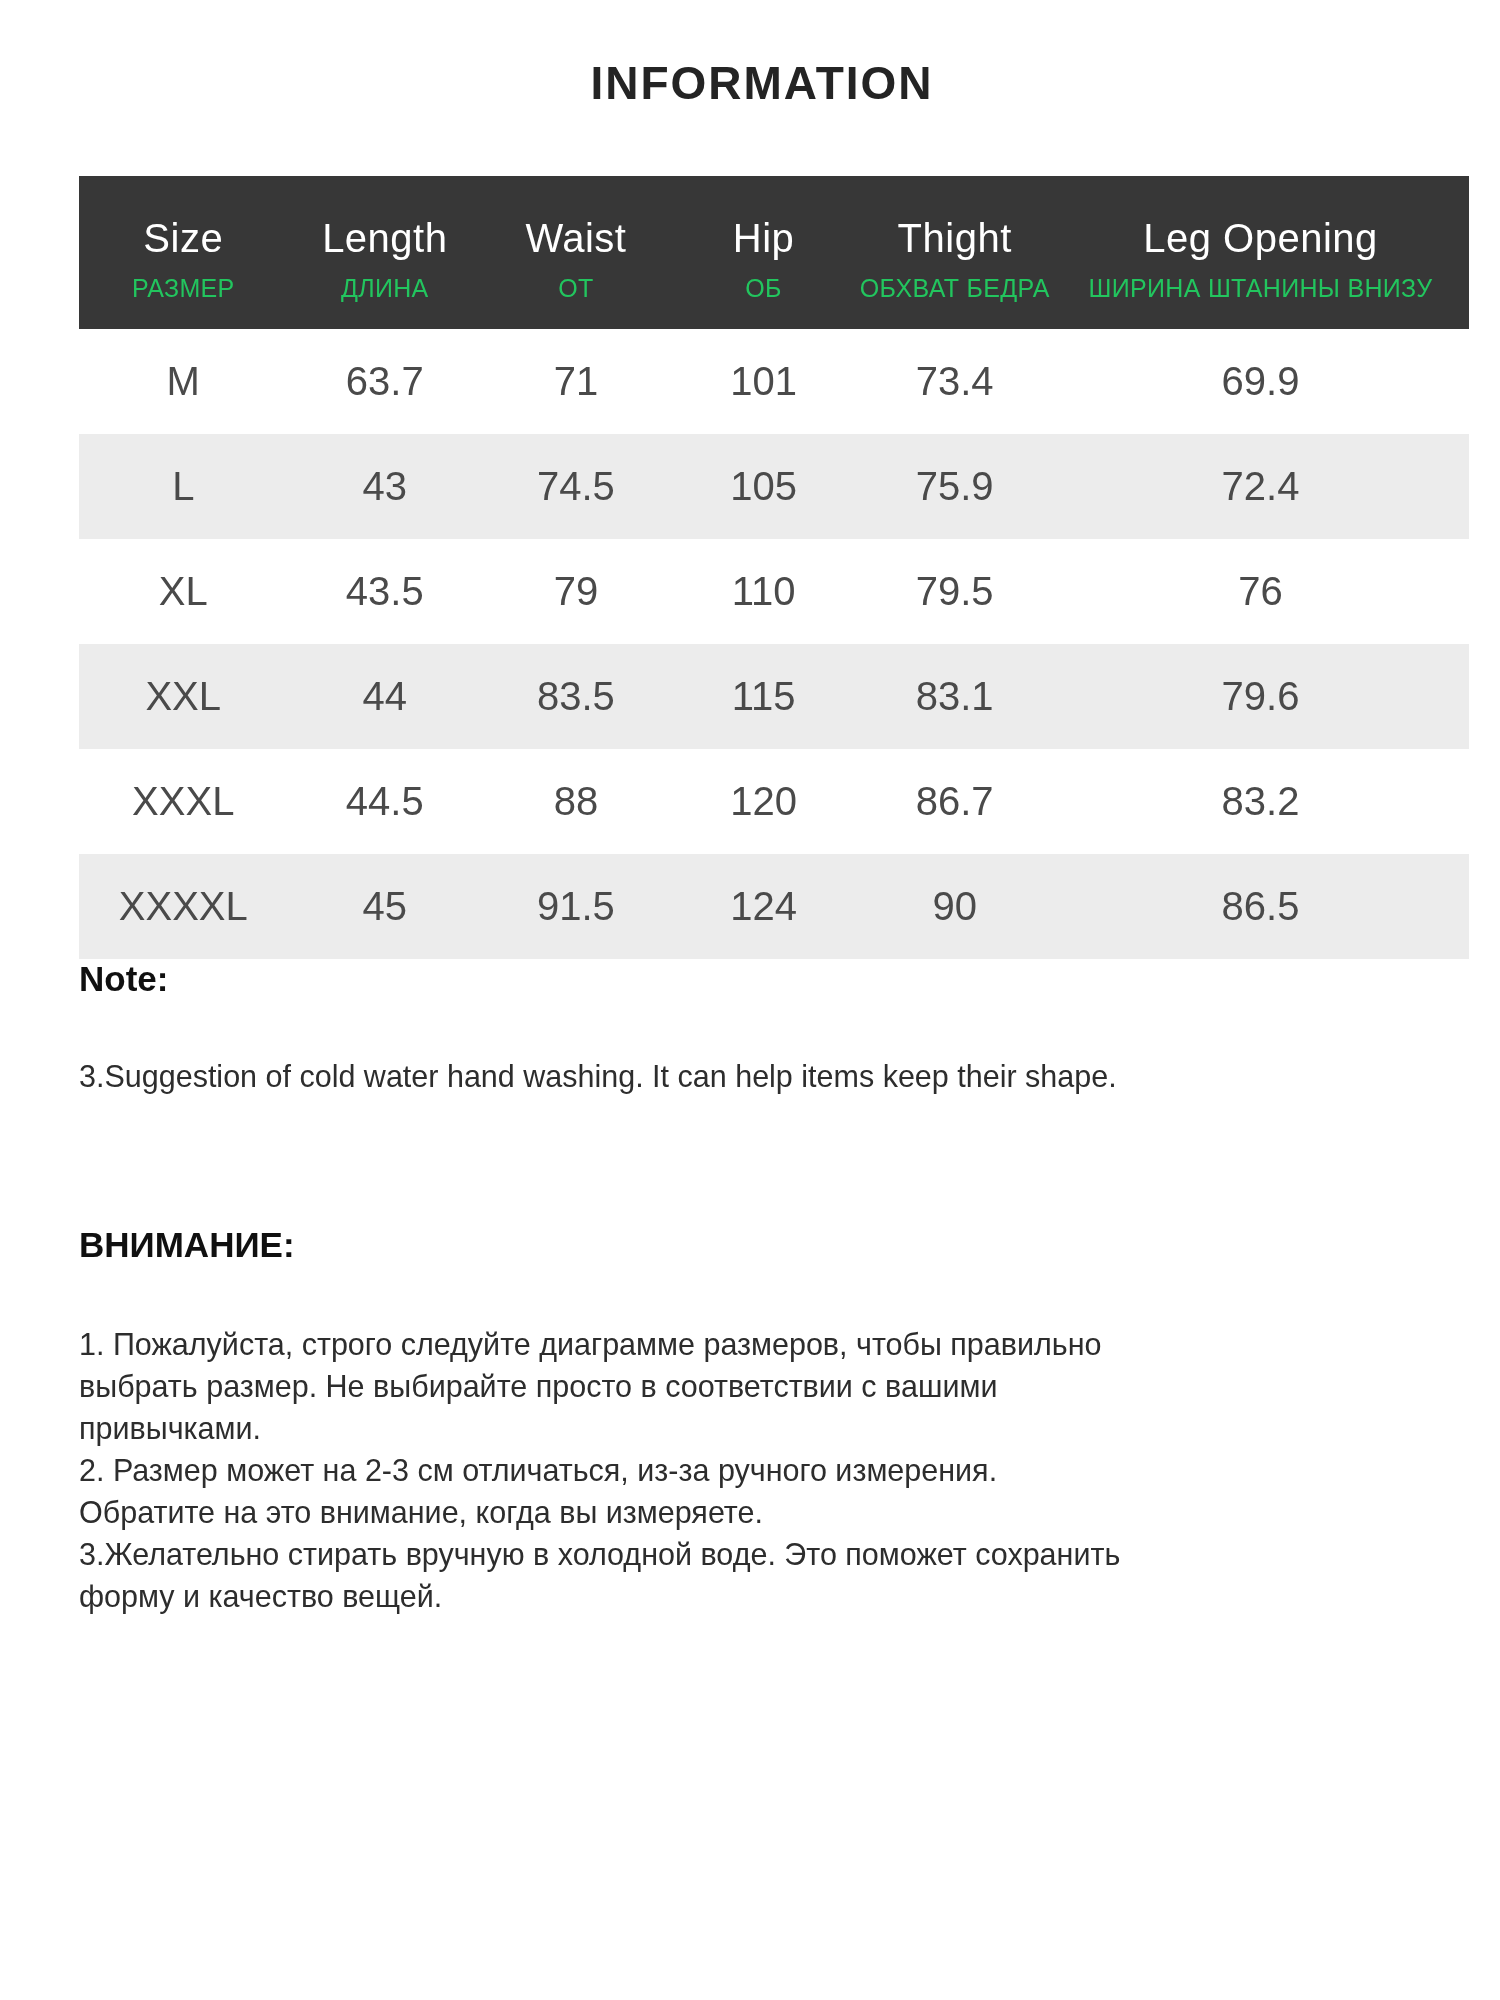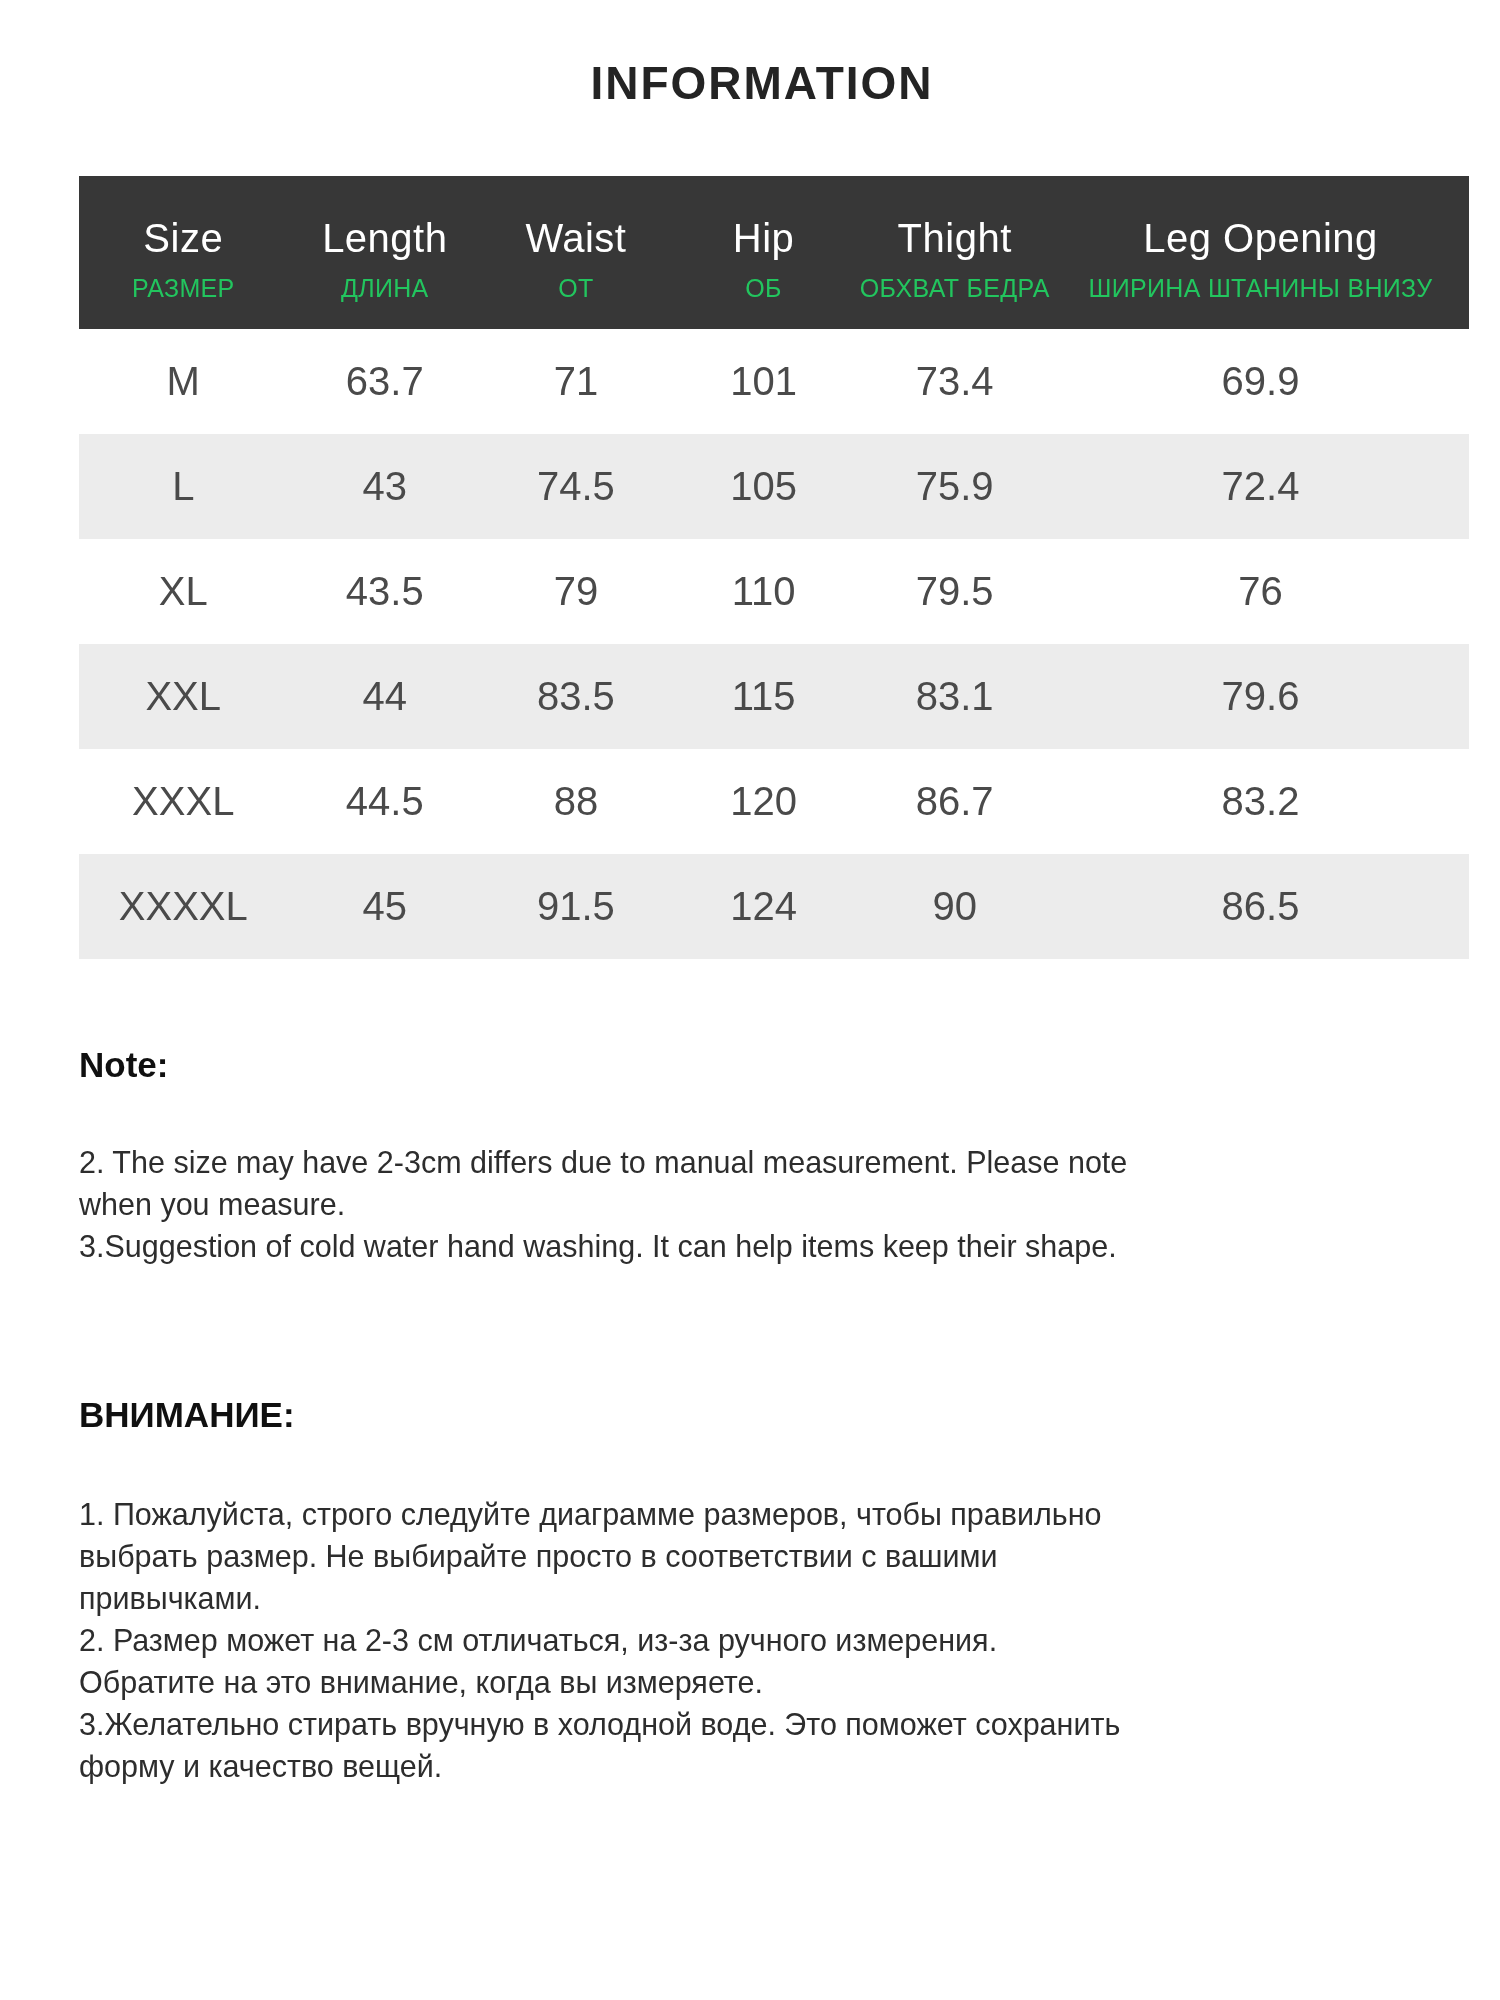--- a/index.html
+++ b/index.html
@@ -65,21 +65,21 @@
   }
   tbody tr:nth-child(even) { background: var(--row-alt-bg, #ececec); }
   tbody tr:nth-child(odd)  { background: #ffffff; }
 
   .section-heading {
     margin: 0;
     font-size: 35px;
     font-weight: 700;
     color: #101010;
   }
-  section.note { margin-top: 86px; }
+  section.note { }
   section.note .items { margin-top: 56px; }
   section.attention { margin-top: 128px; }
   section.attention .items { margin-top: 58px; }
   .items p {
     margin: 0;
     font-size: 30.5px;
     line-height: 42px;
     color: var(--body-text, #2d2d2d);
     white-space: pre-line;
   }
@@ -176,22 +176,20 @@
           <td>124</td>
           <td>90</td>
           <td>86.5</td>
         </tr>
       </tbody>
   </table>
 
   <section class="note">
     <h2 class="section-heading">Note:</h2>
     <div class="items" id="note-items">
-        <p>2. The size may have 2-3cm differs due to manual measurement. Please note
-when you measure.</p>
         <p>3.Suggestion of cold water hand washing. It can help items keep their shape.</p>
       </div>
   </section>
 
   <section class="attention">
     <h2 class="section-heading">ВНИМАНИЕ:</h2>
     <div class="items" id="attention-items">
         <p>1. Пожалуйста, строго следуйте диаграмме размеров, чтобы правильно
 выбрать размер. Не выбирайте просто в соответствии с вашими
 привычками.</p>

